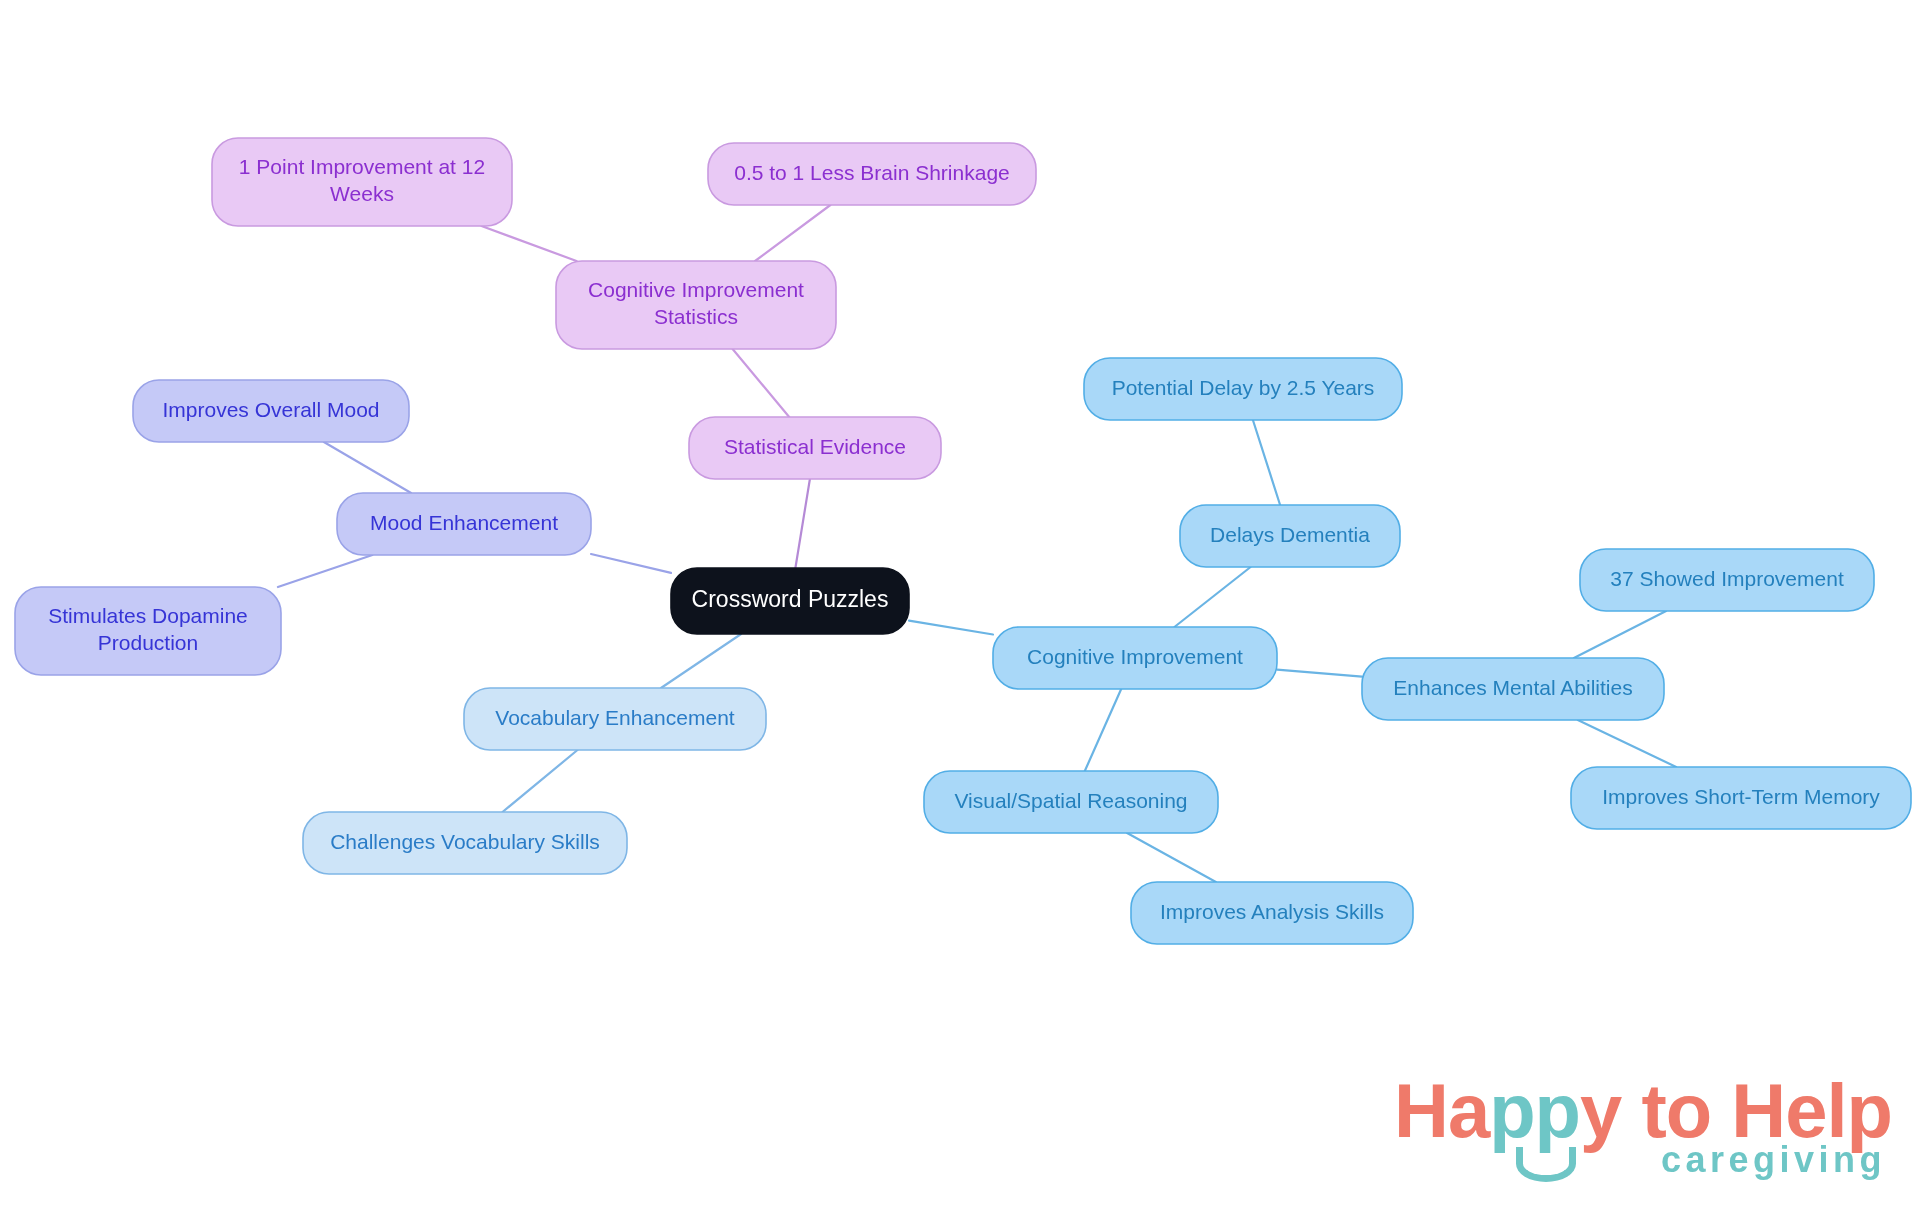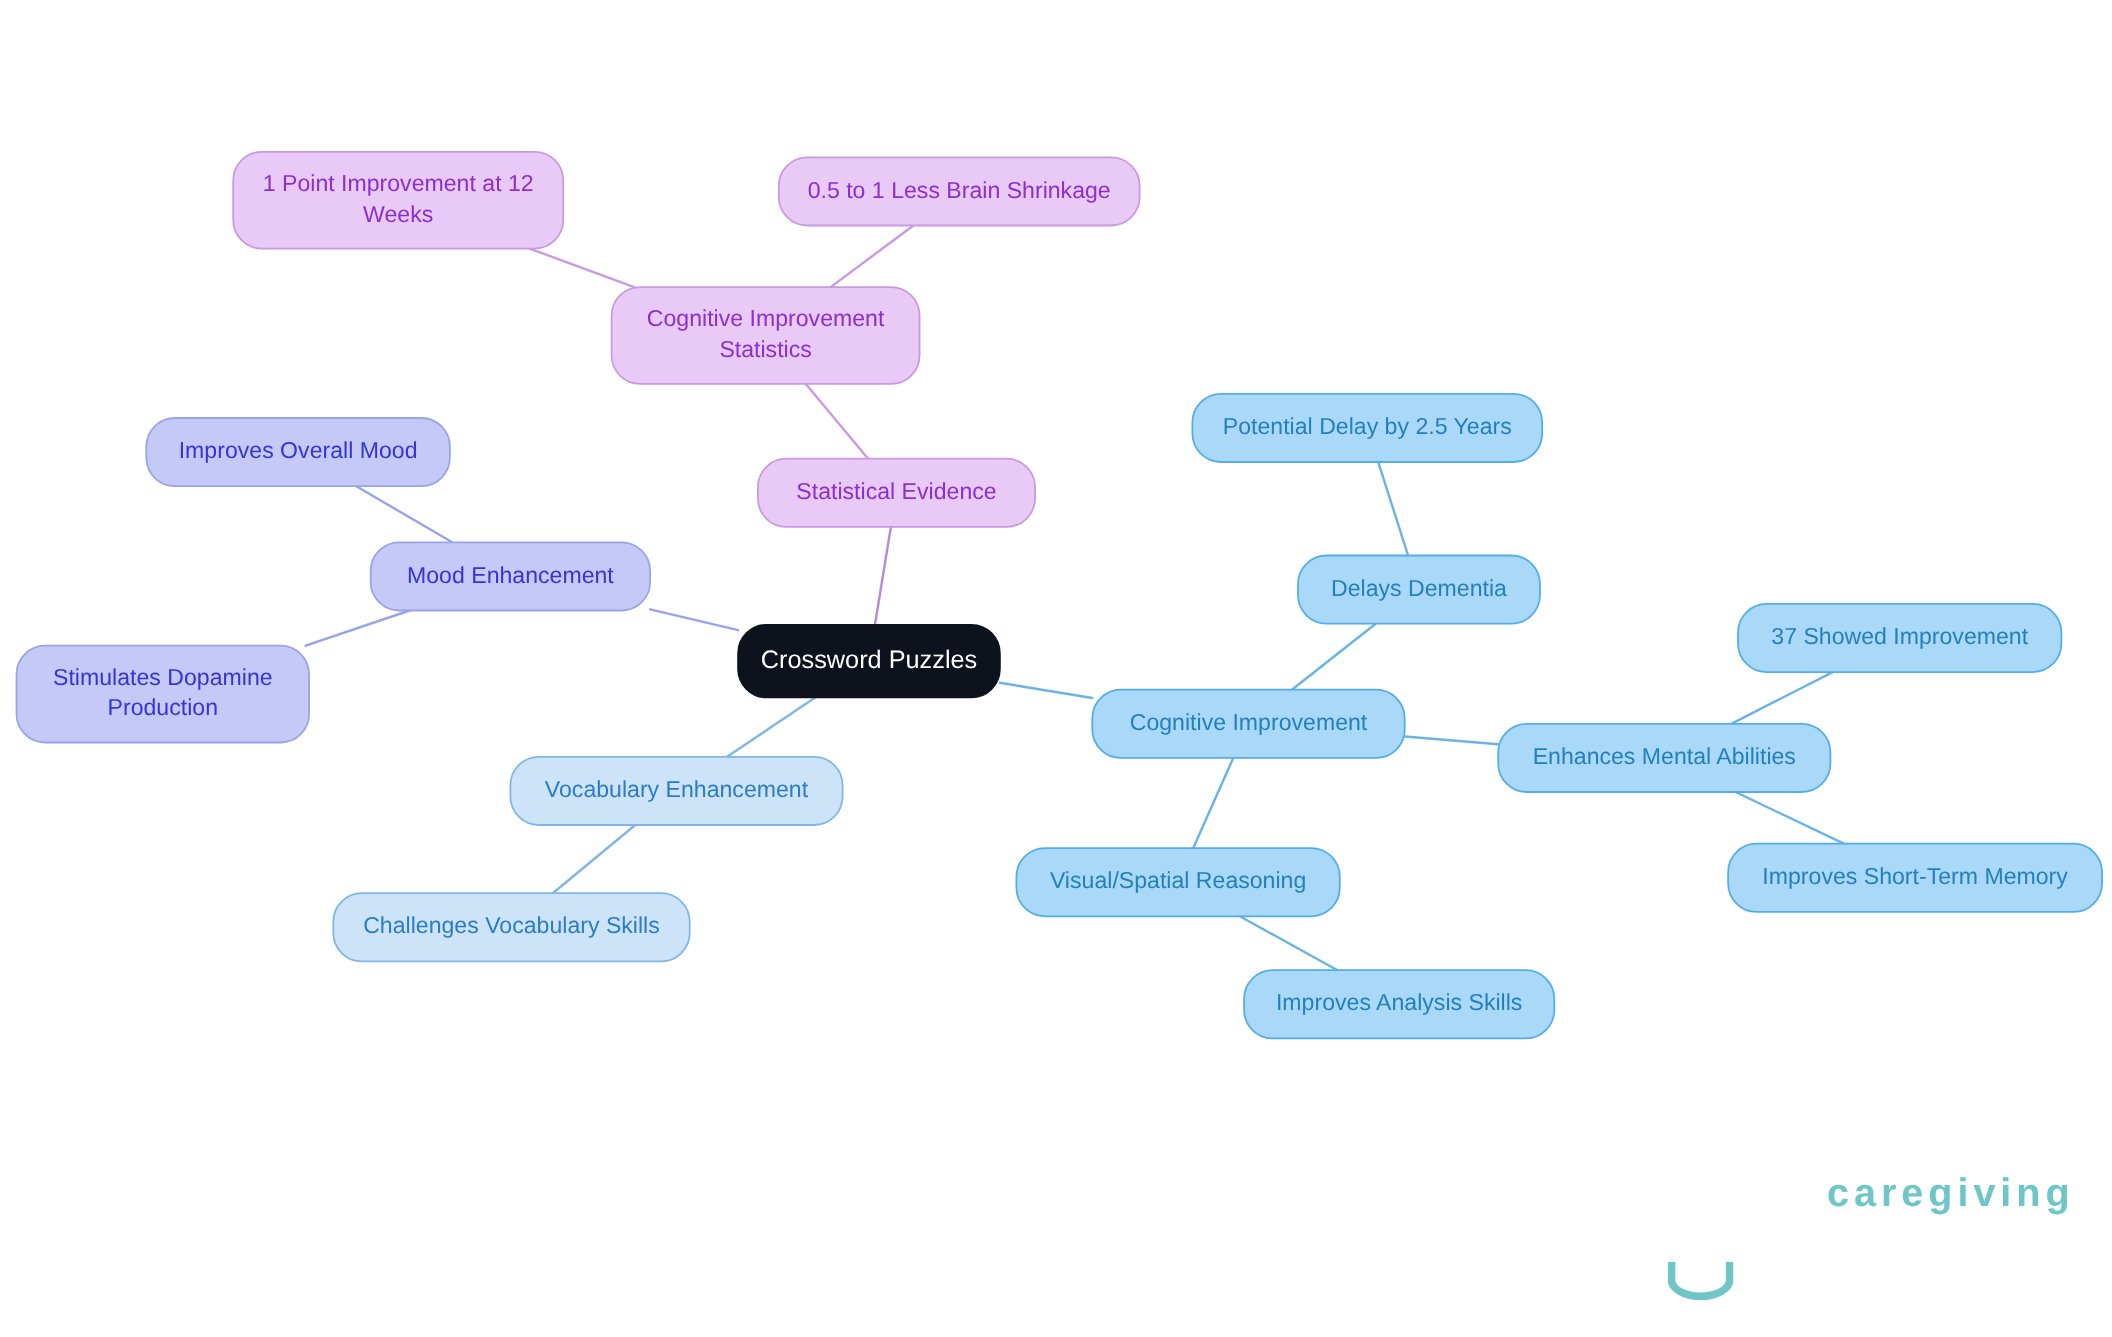--- a/index.html
+++ b/index.html
@@ -169,15 +169,20 @@
         <text x="1272" y="913.0" class="node-label" fill="#2480bd" font-size="21">Improves Analysis Skills</text>
       </g>
       <g>
         <rect x="671.0" y="568.0" width="238" height="66" rx="26" ry="26" class="node-rect" fill="#0d121c" stroke="#0d121c"></rect>
         <text x="790" y="601.0" class="node-label" fill="#ffffff" font-size="23">Crossword Puzzles</text>
       </g>
     </g>
 </svg>
 
 <div class="logo-wrap">
+  <div class="logo-main">
+    <span style="color:#ef7a6a">Ha</span><span style="color:#6ec6c6">pp</span><span style="color:#ef7a6a">y</span>
+    <span style="color:#ef7a6a">to</span>
+    <span style="color:#ef7a6a">Help</span>
+  </div>
   <div class="logo-smile"></div>
   <div class="logo-sub" style="color:#6ec6c6">caregiving</div>
 </div>
 
 </body></html>

